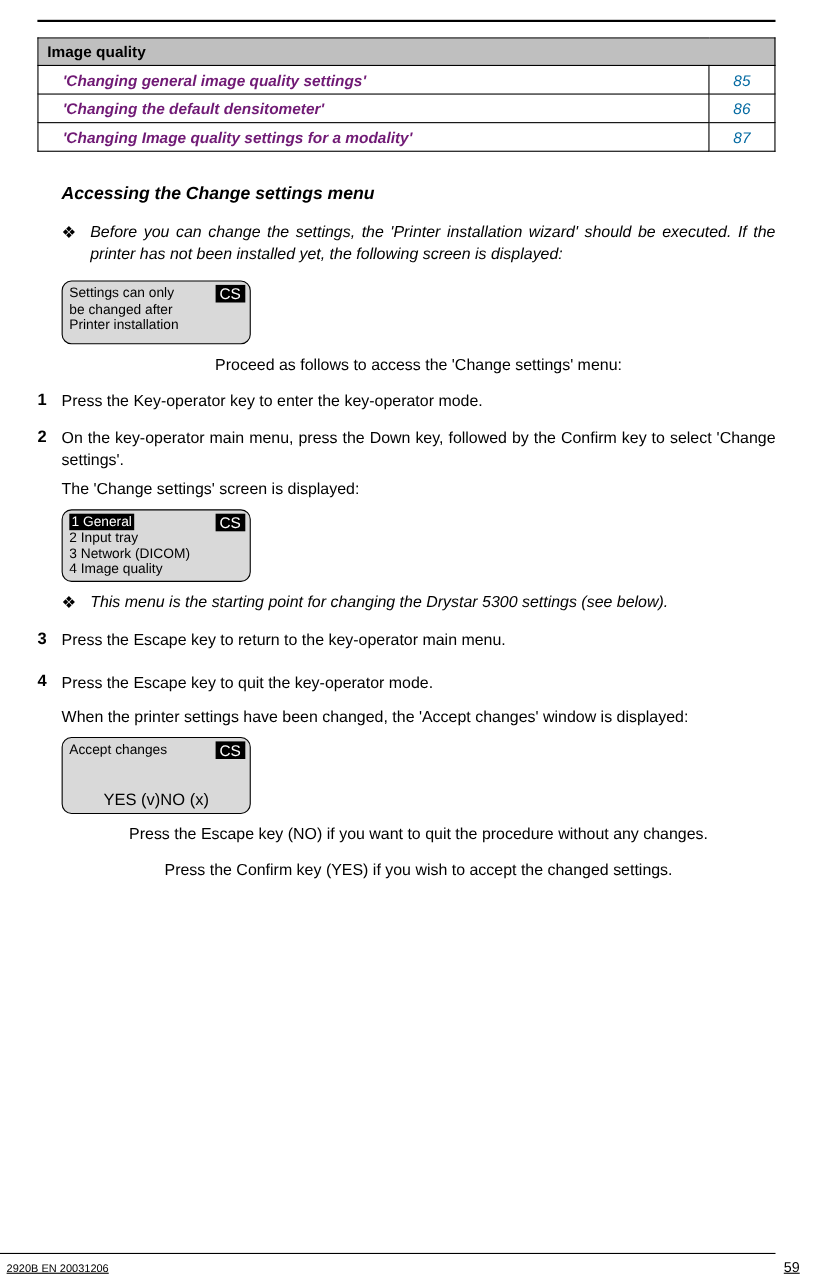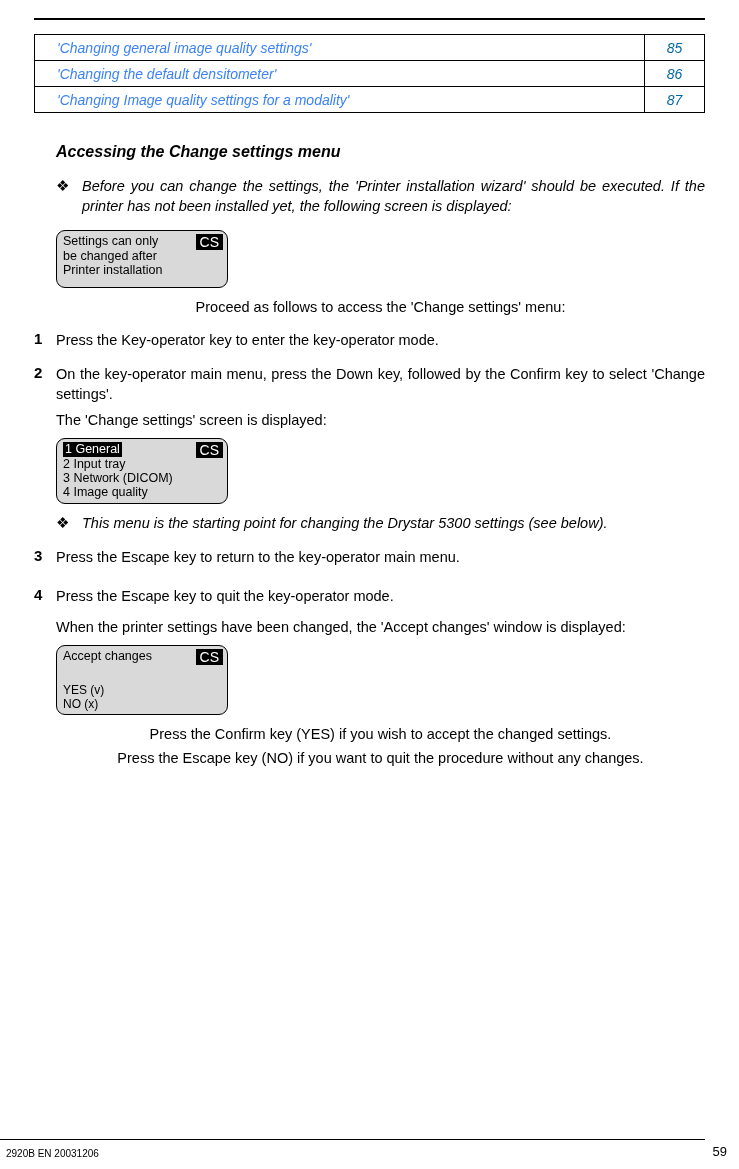--- a/index.html
+++ b/index.html
@@ -32,23 +32,24 @@
     vertical-align: middle;
   }
   table.toc th {
     background: #bfbfbf;
     font-weight: bold;
   }
   table.toc td {
     height: 26px;
   }
   table.toc td.link {
-    color: #3b82f6;
+    color: #701a75;
     font-style: italic;
     padding-left: 22px;
+    font-weight: bold;
   }
   table.toc td.page {
     color: #0369a1;
     font-style: italic;
     text-align: center;
     width: 60px;
   }
   .section-heading {
     font-style: italic;
     font-weight: bold;
@@ -101,22 +102,21 @@
     display: inline-block;
     padding: 0 2px;
   }
   .lcd-bottom {
     position: absolute;
     bottom: 3px;
     left: 6px;
     right: 6px;
     display: flex;
     justify-content: center;
-    font-size: 12px;
-    flex-direction: column;
+    font-size: 15px;
   }
   .lcd.tall { height: 70px; }
   .body-text {
     margin: 6px 0 12px 22px;
     line-height: 1.35;
     text-align: center;
   }
   .step-row {
     display: flex;
     margin: 10px 0 6px 0;
@@ -145,36 +145,40 @@
   .footer-rule {
     border-top: 1px solid #000;
     margin: 0 34px 4px 0;
   }
   .footer-row {
     display: flex;
     justify-content: space-between;
     align-items: flex-end;
     padding: 0 4px 0 6px;
     font-size: 10px;
+    text-decoration: underline;
   }
   .footer-page {
     font-size: 13px;
     font-weight: normal;
     padding-right: 8px;
   }
 </style>
 </head>
 <body>
 
 <div class="top-rule"></div>
 
 <div class="content">
 
   <table class="toc">
     <tbody>
+        <tr>
+          <th colspan="2">Image quality</th>
+        </tr>
     <tr>
       <td class="link">'Changing general image quality settings'</td>
       <td class="page">85</td>
     </tr>
     <tr>
       <td class="link">'Changing the default densitometer'</td>
       <td class="page">86</td>
     </tr>
     <tr>
       <td class="link">'Changing Image quality settings for a modality'</td>
@@ -240,22 +244,22 @@
 
   <div class="lcd tall">
     <span class="cs-badge">CS</span>
     <div class="lcd-row">Accept changes</div>
     <div class="lcd-bottom">
       <span>YES (v)</span>
       <span>NO (x)</span>
     </div>
   </div>
 
+  <div class="body-text" style="margin-top:2px;">Press the Escape key (NO) if you want to quit the procedure without any changes.</div>
   <div class="body-text" style="margin-top:2px; margin-bottom:4px;">Press the Confirm key (YES) if you wish to accept the changed settings.</div>
-  <div class="body-text" style="margin-top:2px;">Press the Escape key (NO) if you want to quit the procedure without any changes.</div>
 
 </div>
 
 <div class="footer">
   <div class="footer-rule"></div>
   <div class="footer-row">
     <span>2920B EN 20031206</span>
     <span class="footer-page">59</span>
   </div>
 </div>

